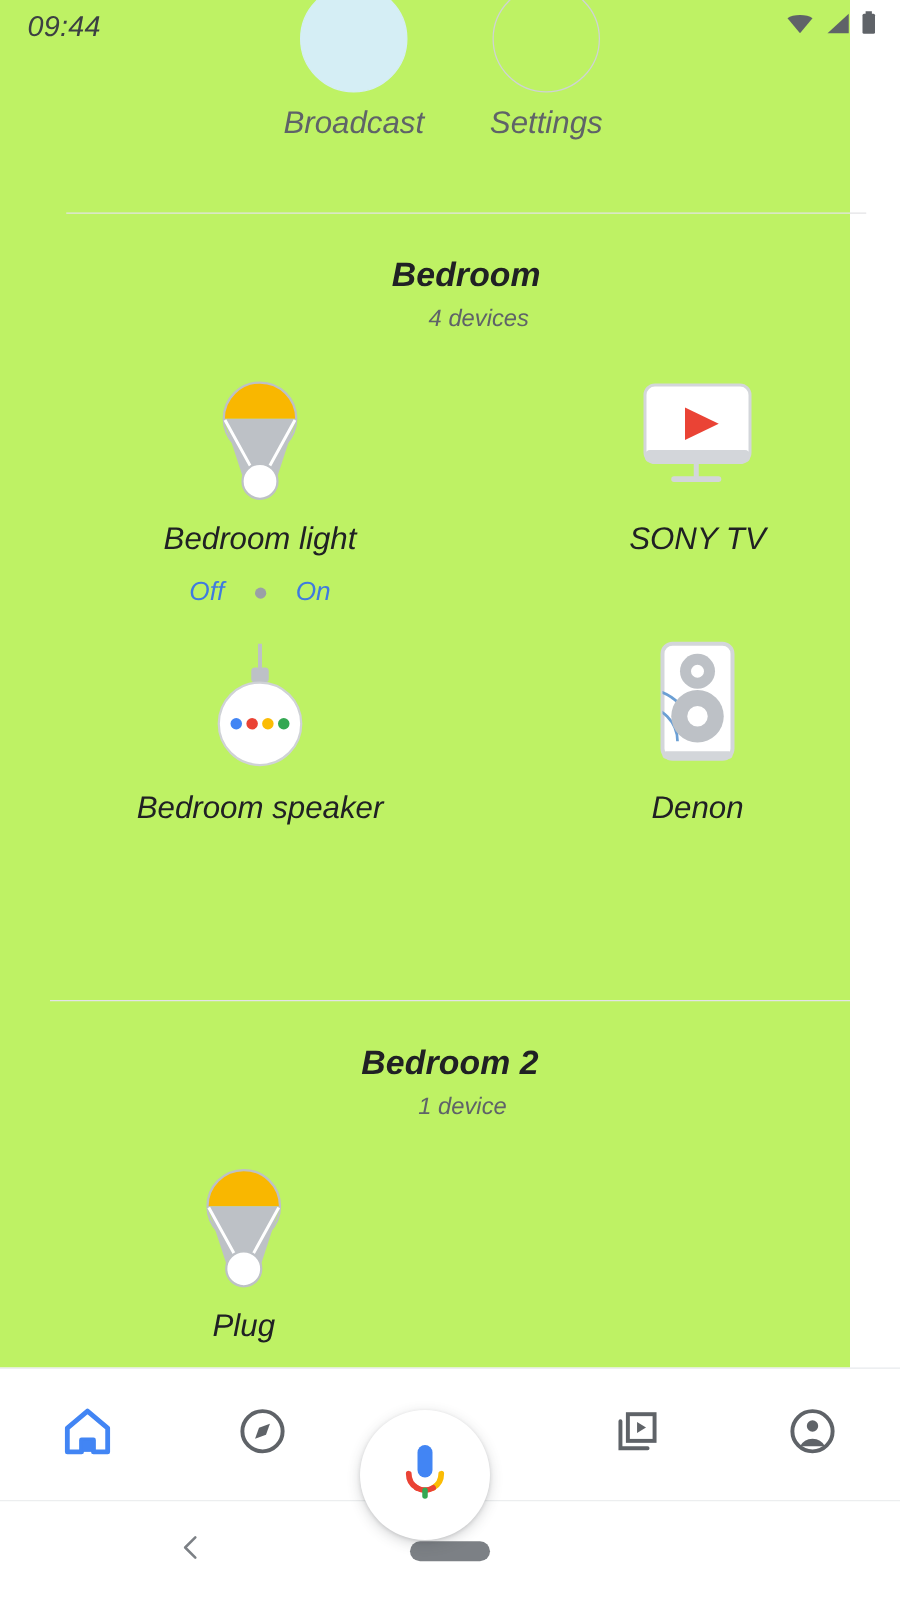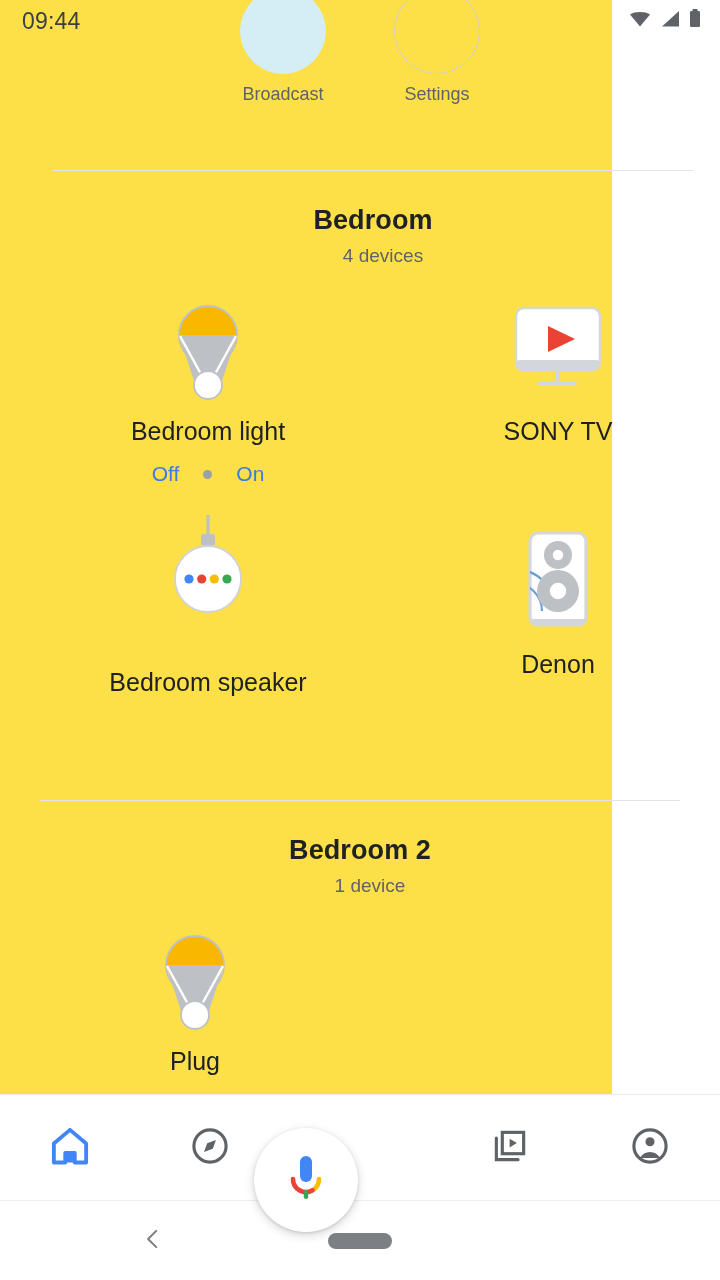--- a/index.html
+++ b/index.html
@@ -2,21 +2,21 @@
 <html><head>
 <meta charset="utf-8">
 <style>
   * { box-sizing: border-box; margin: 0; padding: 0; }
   html, body {
     width: 720px; height: 1280px;
     background: #ffffff;
     font-family: "Liberation Sans", sans-serif;
     overflow: hidden;
   }
-  #app { position: relative; width: 612px; height: 1280px; background: #fde047; }
+  #app { position: relative; width: 680px; height: 1280px; background: #bef264; font-style: italic; }
 
   
   .statusbar {
     position: absolute; top: 0; left: 0; width: 720px; height: 42px;
     display: flex; align-items: center; justify-content: space-between;
     padding: 0 18px 0 22px;
   }
   .status-time { font-size: 23px; color: #3c4043; letter-spacing: .2px; }
   .status-icons { display: flex; align-items: center; gap: 7px; }
 
@@ -25,21 +25,21 @@
     position: absolute; top: 30px; left: 0; width: 720px; height: 130px;
     display: flex; justify-content: center; align-items: flex-start;
   }
   .chip { width: 154px; display: flex; flex-direction: column; align-items: center; }
   .chip-circle {
     width: 86px; height: 86px; border-radius: 50%;
     border: 1.6px solid #cfd2d6; background: transparent;
     margin-top: -42px;
   }
   .chip-circle.filled { background: #d5eef5; border-color: #d5eef5; }
-  .chip-label { margin-top: 10px; font-size: 18px; color: #5f6368; }
+  .chip-label { margin-top: 10px; font-size: 25px; color: #5f6368; }
 
   
   .divider { height: 1px; background: #e3e4e6; margin: 0 40px; }
 
   
   .room { width: 720px; }
   .room-title {
     text-align: center; font-size: 27px; color: #202124;
     font-weight: bold; letter-spacing: .1px;
   }
@@ -166,21 +166,21 @@
               <rect x="13" y="62" width="84" height="10" rx="4" fill="#d3d6da"></rect>
               <path d="M45 28 L72 41 L45 54 Z" fill="#ea4335"></path>
               <rect x="52" y="72" width="4" height="12" fill="#d3d6da"></rect>
               <rect x="34" y="83" width="40" height="4.5" rx="2.2" fill="#d3d6da"></rect>
             </svg>
           </div>
           <div class="device-name">SONY TV</div>
           <div class="spacer-ctl"></div>
         </div>
 
-        <div class="device" style="margin-top:22px;gap:36px;">
+        <div class="device" style="margin-top:22px;">
           <div class="device-icon-wrap">
             <svg width="100" height="112" viewBox="0 0 100 112">
               <rect x="48.4" y="8" width="3.2" height="22" fill="#bdc1c6"></rect>
               <rect x="43" y="27" width="14" height="12" rx="3" fill="#bdc1c6"></rect>
               <circle cx="50" cy="72" r="33" fill="#fff" stroke="#cfd2d6" stroke-width="1.8"></circle>
               <circle cx="31" cy="72" r="4.6" fill="#4285f4"></circle>
               <circle cx="43.7" cy="72" r="4.6" fill="#ea4335"></circle>
               <circle cx="56.3" cy="72" r="4.6" fill="#fbbc05"></circle>
               <circle cx="69" cy="72" r="4.6" fill="#34a853"></circle>
             </svg>

